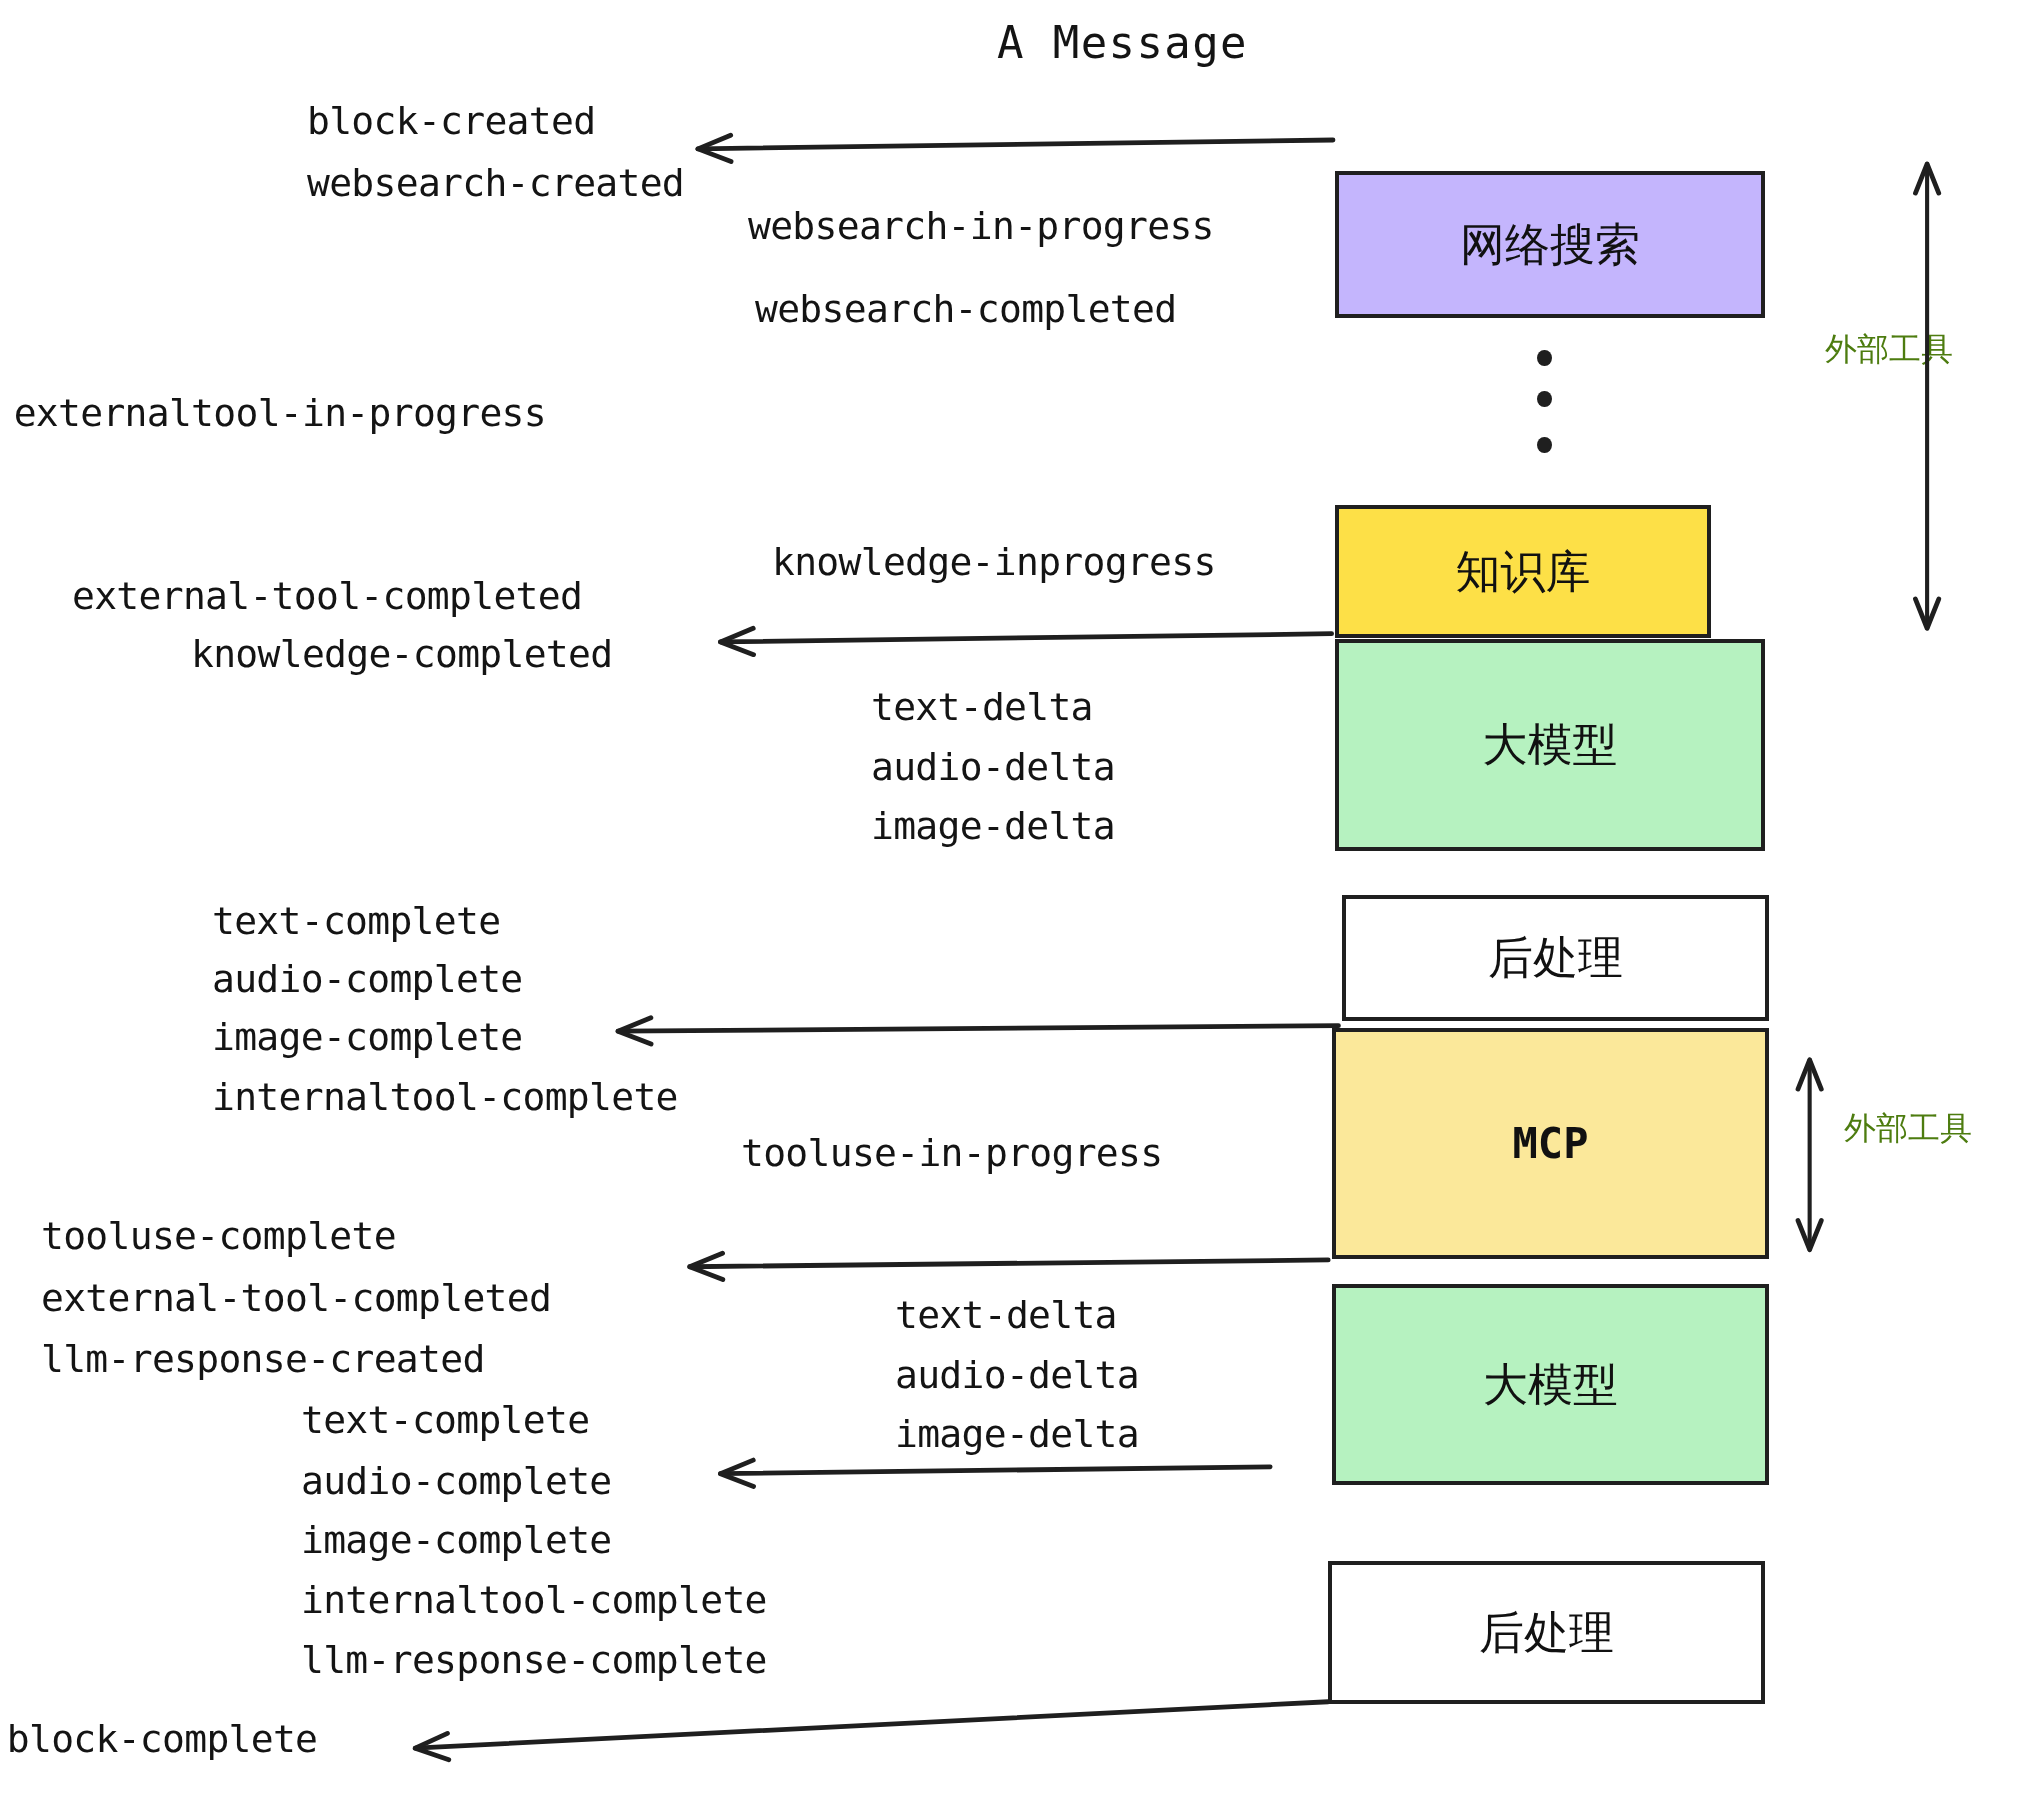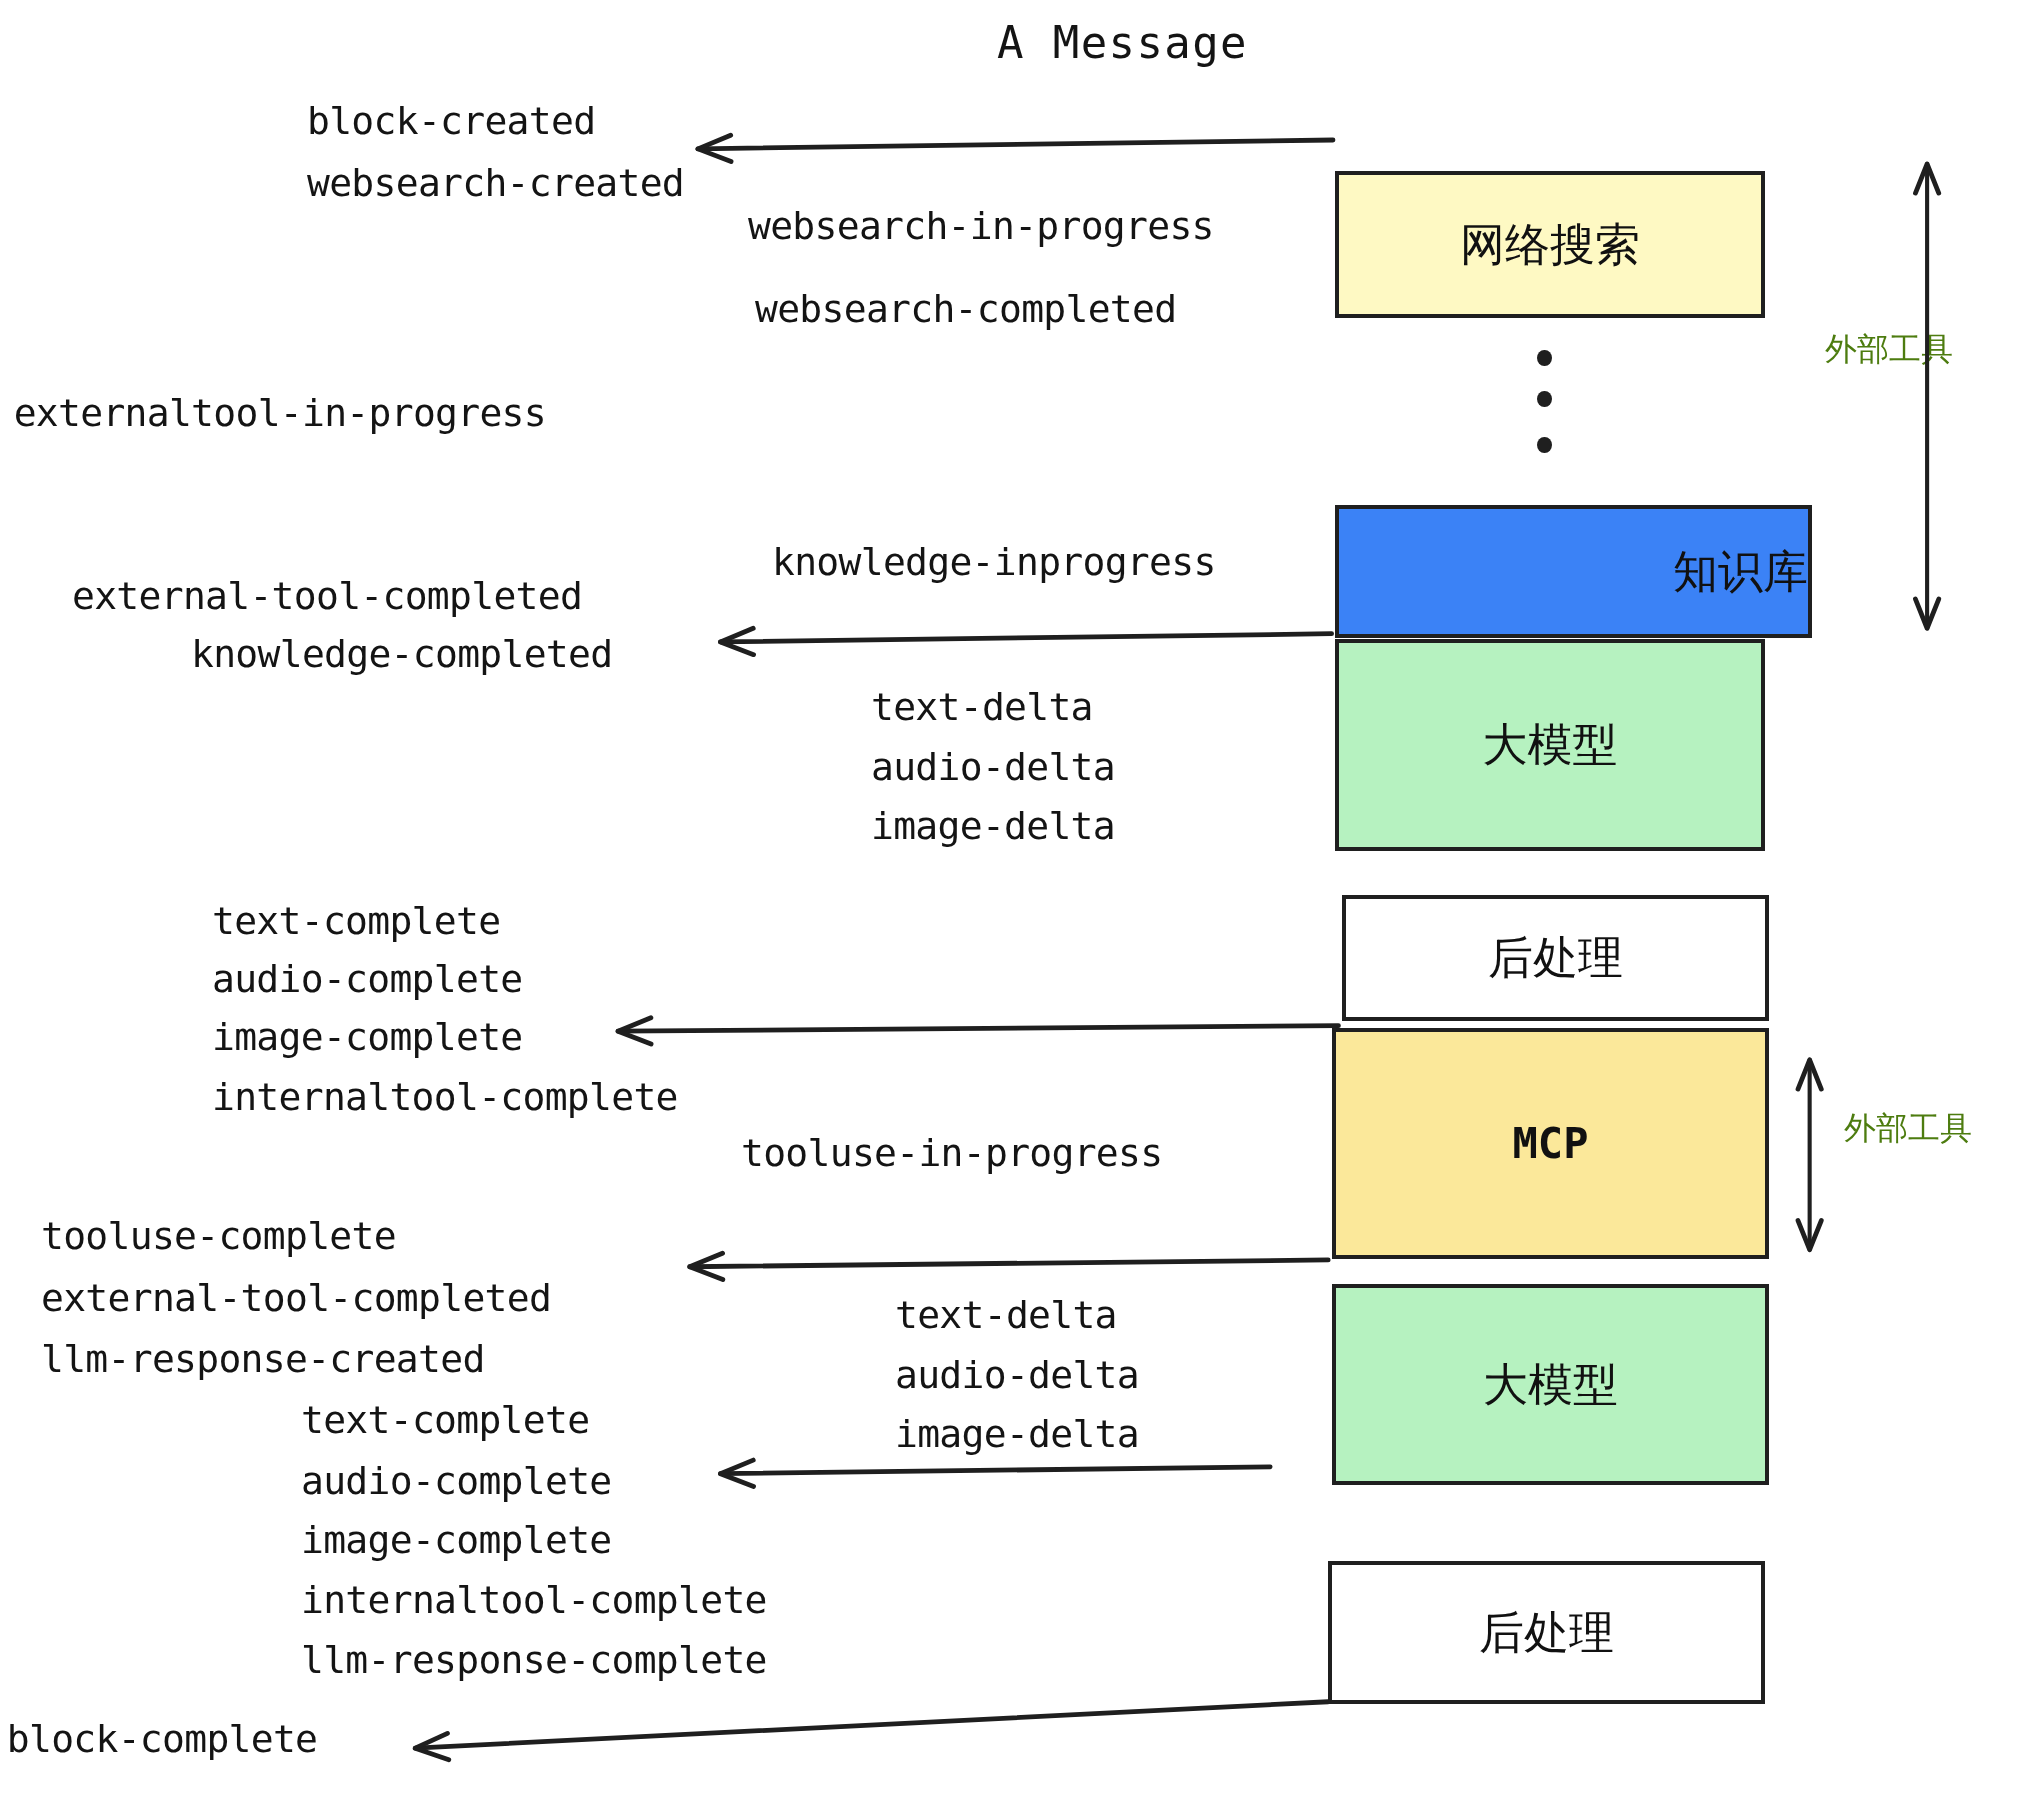--- a/index.html
+++ b/index.html
@@ -76,24 +76,24 @@
   }
 </style>
 </head>
 <body>
 
 <div id="canvas">
 
   <div class="title" style="left: 977px; top: 20.5px;">A Message</div>
 
   <div id="boxes-layer">
-      <div class="box" style="left: 1335px; top: 171px; width: 430px; height: 147px; background: #fef9c3;">
+      <div class="box" style="left: 1335px; top: 171px; width: 430px; height: 147px; background: #c4b5fd;">
         <span>网络搜索</span>
       </div>
-      <div class="box" style="left: 1335px; top: 505px; width: 477px; height: 133px; background: #3b82f6; justify-content: flex-end;">
+      <div class="box" style="left: 1335px; top: 505px; width: 376px; height: 133px; background: #fde047;">
         <span>知识库</span>
       </div>
       <div class="box" style="left: 1335px; top: 639px; width: 430px; height: 212px; background: rgb(182, 242, 192);">
         <span>大模型</span>
       </div>
       <div class="box" style="left: 1342px; top: 895px; width: 427px; height: 126px; background: rgb(255, 255, 255);">
         <span>后处理</span>
       </div>
       <div class="box mcp-box" style="left: 1332px; top: 1028px; width: 437px; height: 231px; background: rgb(251, 232, 154);">
         <span>MCP</span>

